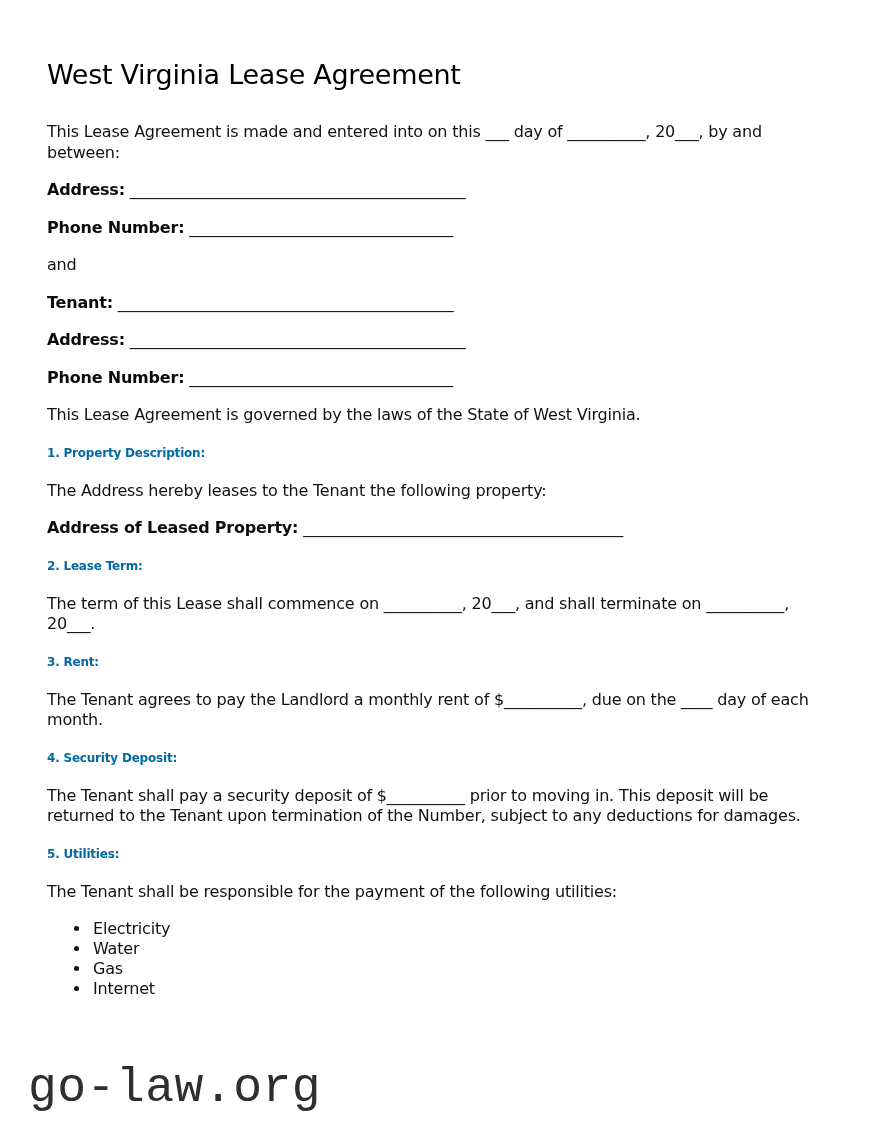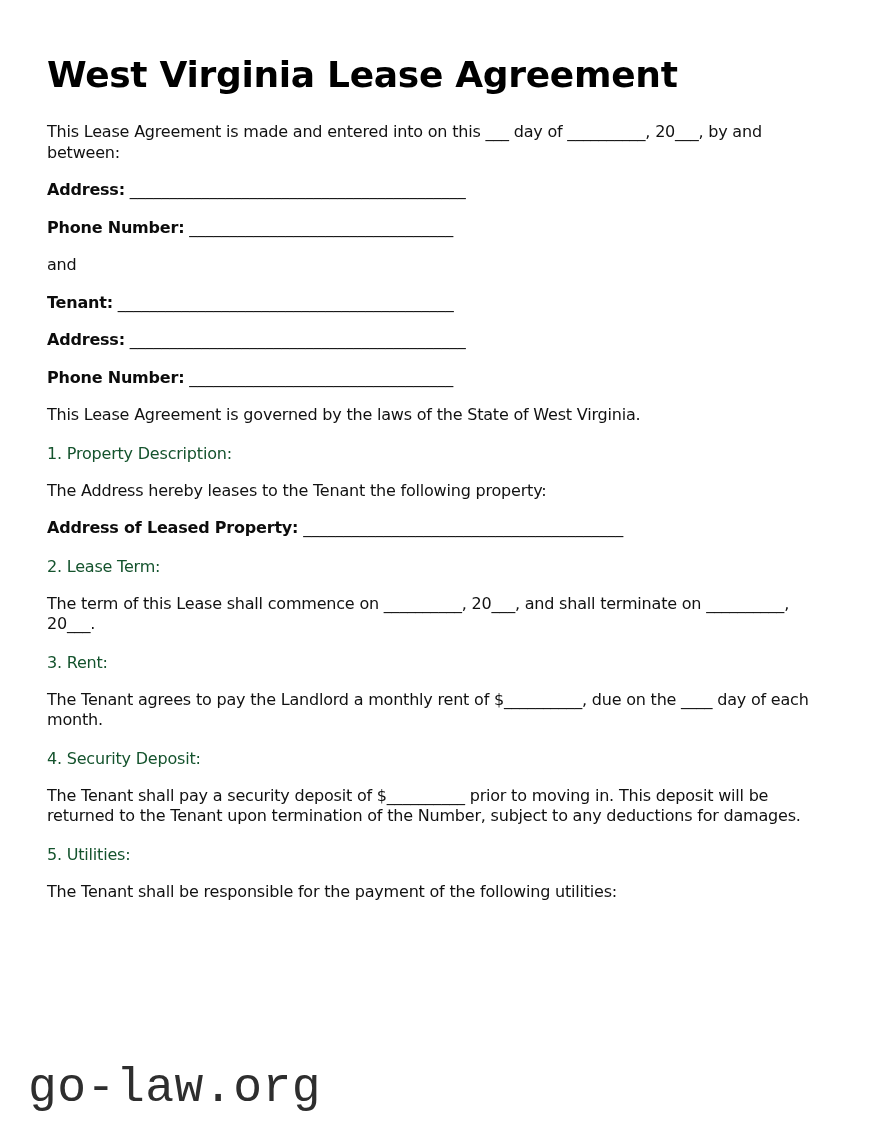--- a/index.html
+++ b/index.html
@@ -11,34 +11,34 @@
     background: #ffffff;
     padding: 56px 47px 0 47px;
     font-family: "DejaVu Sans", "Liberation Sans", sans-serif;
     font-size: 16px;
     line-height: 20.5px;
     letter-spacing: -0.2px;
     color: #111111;
     overflow: hidden;
   }
   h1.doc-title {
-    font-size: 36px;
+    font-size: 27px;
     line-height: 38px;
     margin: 0 0 28px 0;
     color: #000000;
     letter-spacing: -0.3px;
-    font-weight: bold;
+    font-weight: normal;
   }
   p { margin: 17px 0; }
   h2.sec-heading {
-    font-size: 16px;
+    font-size: 12px;
     line-height: 21px;
-    font-weight: normal;
+    font-weight: bold;
     margin: 17px 0;
-    color: #14532d;
+    color: #0369a1;
   }
   .field-label { font-weight: bold; color: #0c0c0c; }
   .blank { letter-spacing: 0; white-space: nowrap; }
   ul.utility-list { margin: 17px 0 0 0; padding: 0 0 0 44px; }
   ul.utility-list li { margin: 0; padding: 0 0 0 2px; line-height: 20px; }
   .footer-brand {
     position: absolute;
     left: 28px;
     bottom: 17px;
     font-family: "Liberation Mono", "DejaVu Sans Mono", monospace;
@@ -87,16 +87,22 @@
 
   <h2 class="sec-heading">3. Rent:</h2>
   <p>The Tenant agrees to pay the Landlord a monthly rent of $__________, due on the ____ day of each month.</p>
 
   <h2 class="sec-heading">4. Security Deposit:</h2>
   <p>The Tenant shall pay a security deposit of $__________ prior to moving in. This deposit will be returned to the Tenant upon termination of the Number, subject to any deductions for damages.</p>
 
   <h2 class="sec-heading">5. Utilities:</h2>
   <p>The Tenant shall be responsible for the payment of the following utilities:</p>
 
+  <ul class="utility-list">
+    <li>Electricity</li>
+    <li>Water</li>
+    <li>Gas</li>
+    <li>Internet</li>
+  </ul>
 
   <div class="footer-brand">go-law.org</div>
 
 </div>
 
 </body></html>

